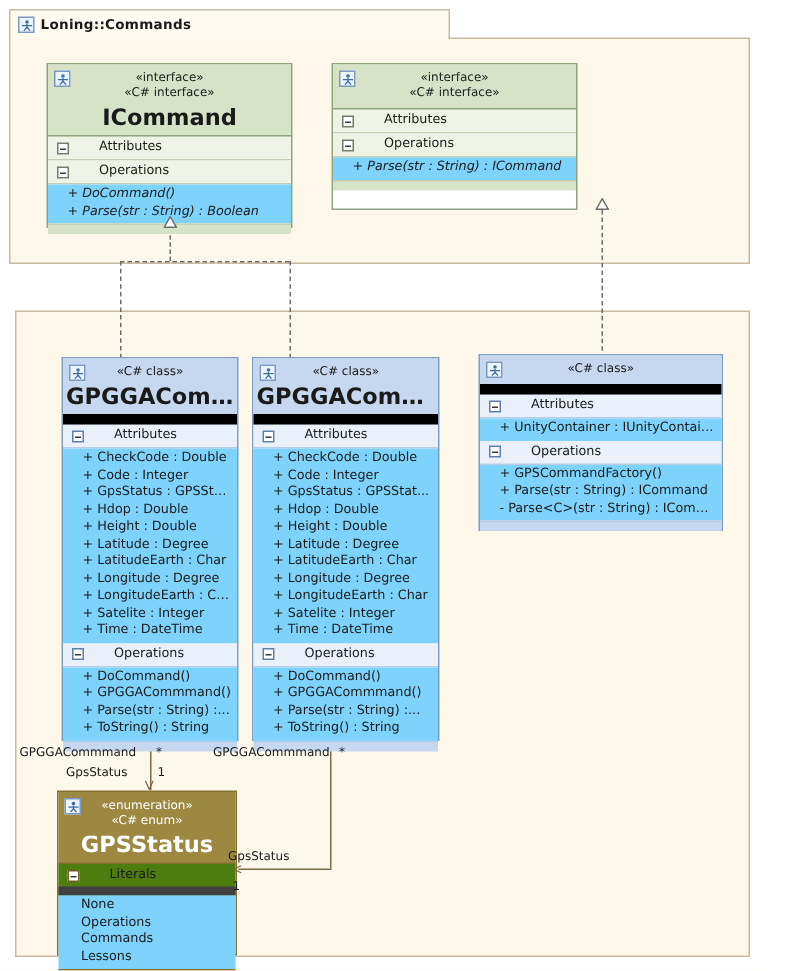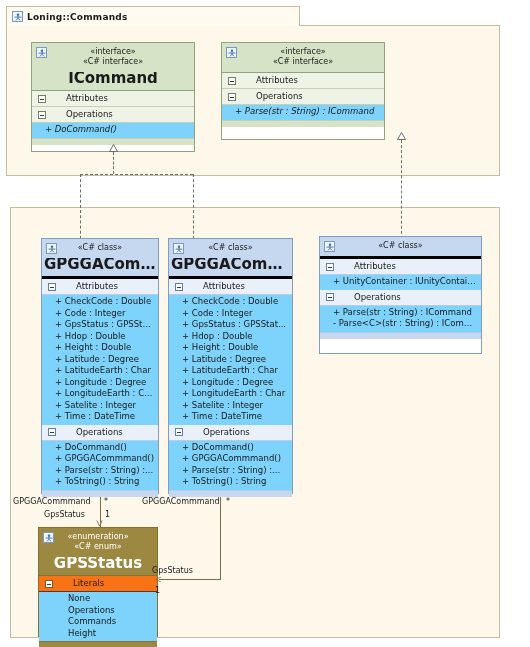--- a/index.html
+++ b/index.html
@@ -150,32 +150,32 @@
   
   .skin-iface { border: 1px solid #8fa37f; background: #ffffff; }
   .skin-iface .hdr { background: #d7e3c6; border-bottom: 1px solid #8fa37f; }
   .skin-iface .compart-title { background: #eef3e6; border-bottom: 1px solid #c3d0b4; }
   .skin-iface .foot { background: #d7e3c6; border-top: 1px solid #c3d0b4; }
   .skin-iface .members div { font-style: italic; }
   .skin-iface .cname { font-style: normal; }
 
   
   .skin-class { border: 1px solid #7f9dc4; background: #ffffff; }
-  .skin-class .hdr { background: #c6d8ef; border-bottom: 3px solid #000000; }
+  .skin-class .hdr { background: #c6d8ef; border-bottom: 7px solid #000000; }
   .skin-class .compart-title { background: #e9f0f9; border-bottom: 1px solid #b8ccE4; }
   .skin-class .foot { background: #c6d8ef; border-top: 1px solid #b8cce4; }
   .skin-class .exp { border-color: #5f7fa8; }
 
   
   .skin-enum { border: 1px solid #857033; background: #ffffff; }
   .skin-enum .hdr { background: #9c8840; border-bottom: 1px solid #857033; color: #ffffff; }
-  .skin-enum .compart-title { background: #f97316; border-bottom: 1px solid #404040; }
+  .skin-enum .compart-title { background: #4d7c0f; border-bottom: 6px solid #404040; }
   .skin-enum .foot { background: #9c8840; border-top: 1px solid #857033; }
   .skin-enum .exp { border-color: #6d5c2a; }
-  .skin-enum .members { padding-left: 29px; }
+  .skin-enum .members { padding-left: 15px; }
 
   
   .edge { position: absolute; z-index: 4; }
   .v-dash {
     width: 0;
     border-left: 1px dashed #6b6b6b;
   }
   .h-dash {
     height: 0;
     border-top: 1px dashed #6b6b6b;
@@ -240,20 +240,21 @@
     <div class="compart-title">
       <span class="exp"></span>
       <span>Attributes</span>
     </div>
     <div class="compart-title">
       <span class="exp"></span>
       <span>Operations</span>
     </div>
     <div class="members">
       <div>+ DoCommand()</div>
+      <div>+ Parse(str : String) : Boolean</div>
     </div>
     <div class="foot"></div>
   </div>
 
   <div class="node skin-iface" style="left:221px; top:42px; width:164px; height:98px;">
     <div class="hdr">
       <span class="badge">
         <svg width="8" height="8" viewBox="0 0 8 8">
           <circle cx="4" cy="1.7" r="1.2" fill="#3b6ea5"></circle>
           <path d="M0.6 4.1 H7.4" stroke="#3b6ea5" stroke-width="0.9"></path>
@@ -395,20 +396,21 @@
       <span>Attributes</span>
     </div>
     <div class="members">
       <div>+ UnityContainer : IUnityContainer</div>
     </div>
     <div class="compart-title">
       <span class="exp"></span>
       <span>Operations</span>
     </div>
     <div class="members">
+      <div>+ GPSCommandFactory()</div>
       <div>+ Parse(str : String) : ICommand</div>
       <div>- Parse&lt;C&gt;(str : String) : ICommand</div>
     </div>
     <div class="foot"></div>
   </div>
 
   <div class="edge v-solid" style="left:100px; top:494px; height:33px;"></div>
   <svg class="arrow-open" style="left:96px; top:519px;" viewBox="0 0 8 9">
     <polyline points="1,1 4,7.5 7,1" fill="none" stroke="#7a6a47" stroke-width="1"></polyline>
   </svg>
@@ -441,18 +443,18 @@
       <span class="cname">GPSStatus</span>
     </div>
     <div class="compart-title">
       <span class="exp"></span>
       <span>Literals</span>
     </div>
     <div class="members">
       <div>None</div>
       <div>Operations</div>
       <div>Commands</div>
-      <div>Height</div>
+      <div>Lessons</div>
     </div>
     <div class="foot"></div>
   </div>
 
 </div>
 
 </body></html>

